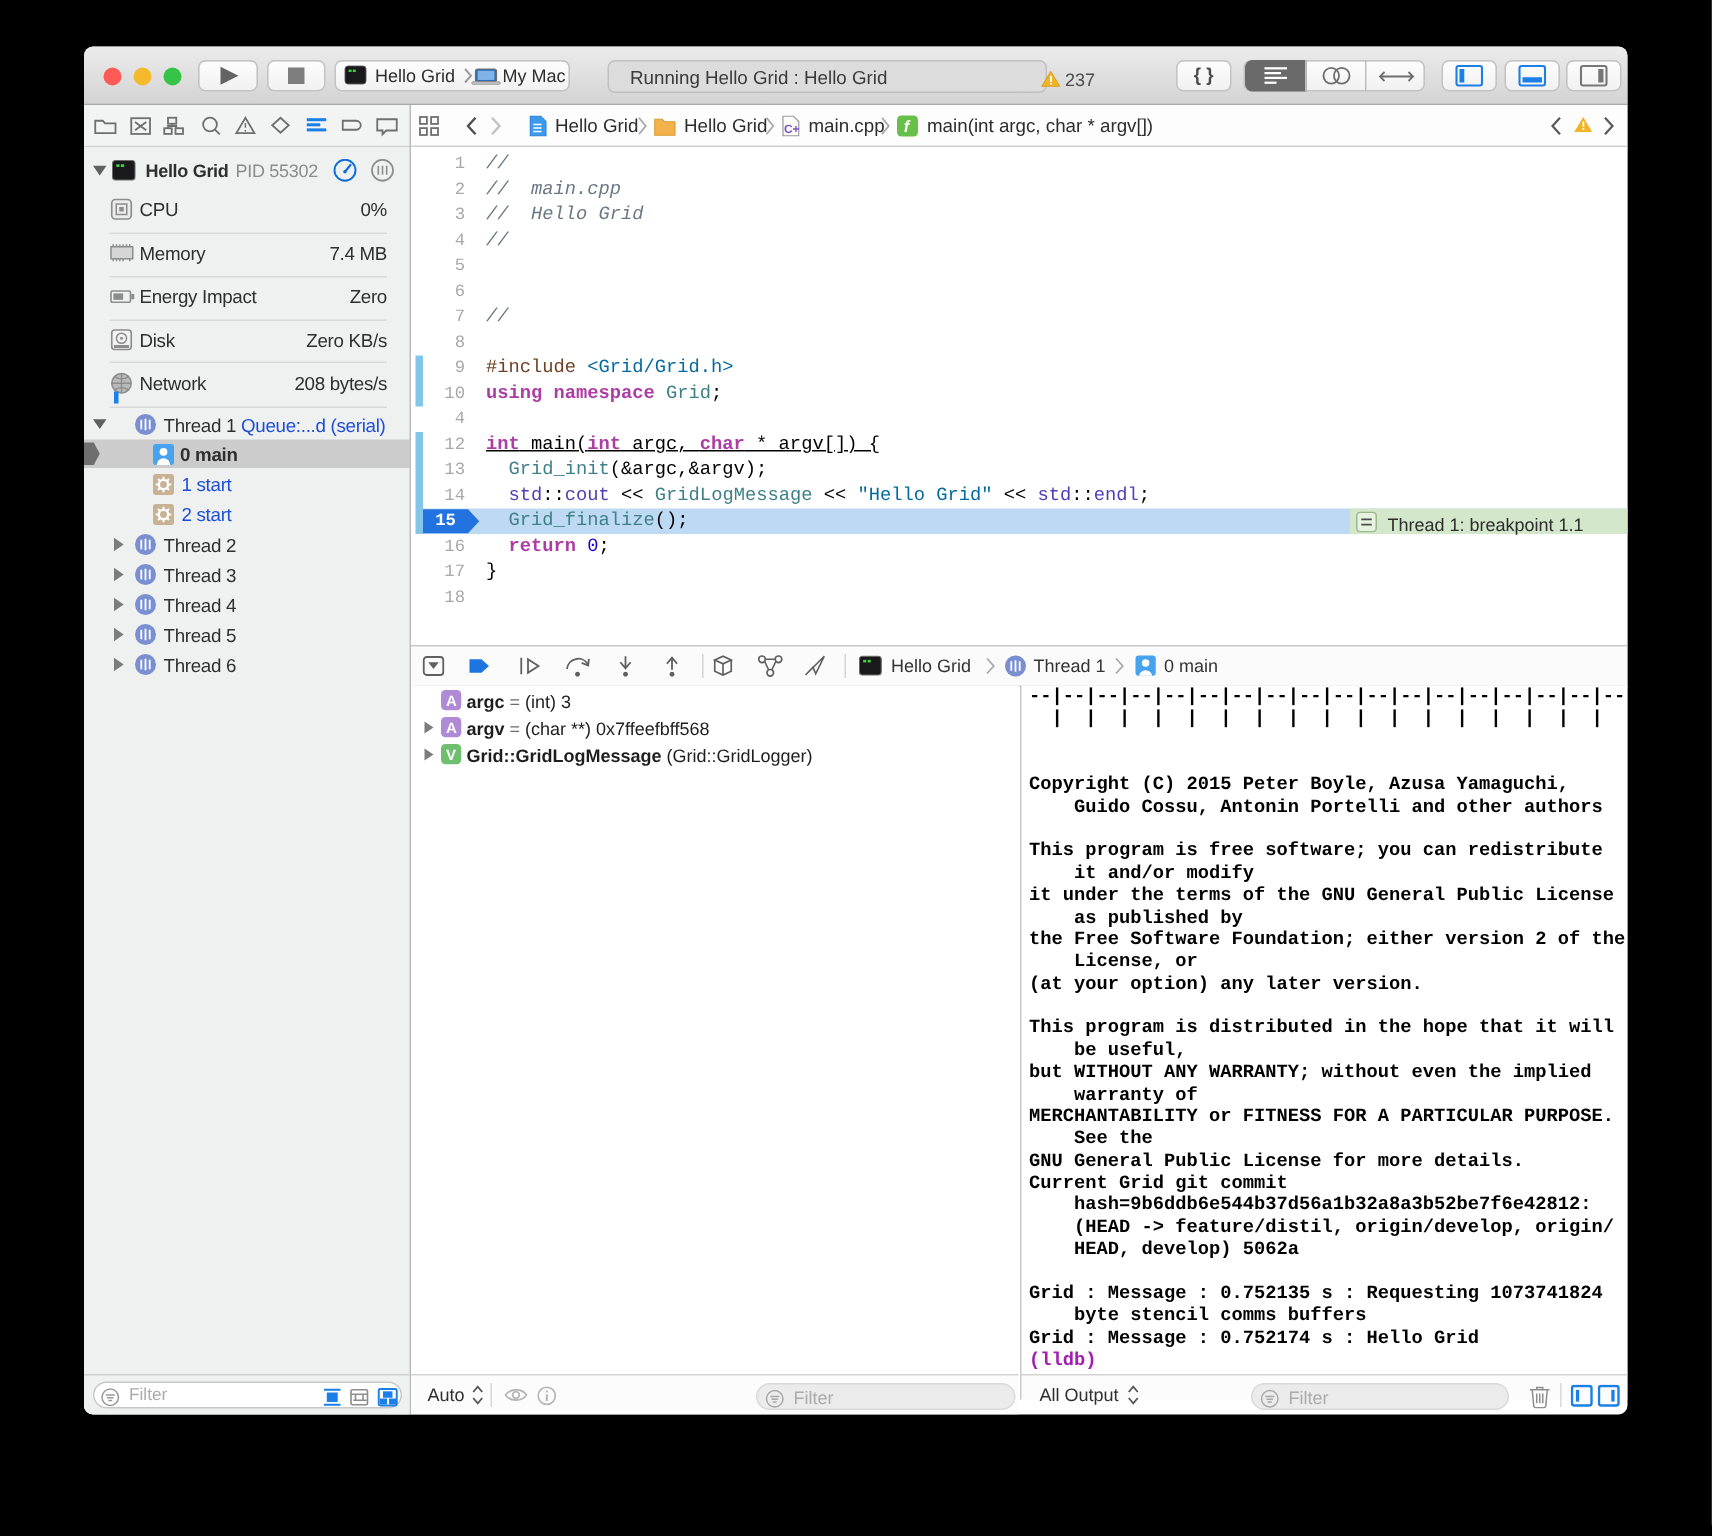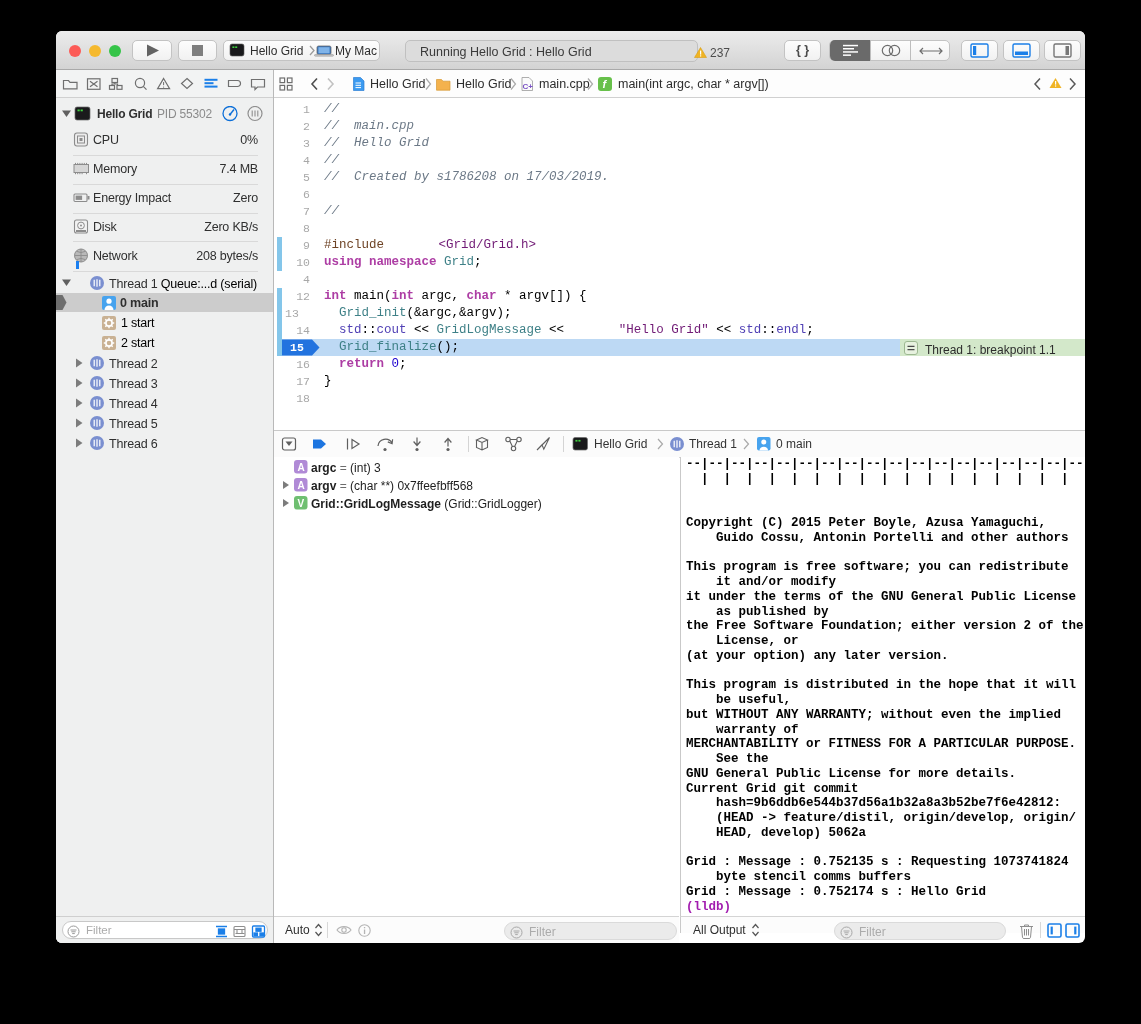--- a/index.html
+++ b/index.html
@@ -15,32 +15,32 @@
 .tbtn{position:absolute;top:9px;height:21px;background:linear-gradient(#fdfdfd,#f1f1f1);
   border:1px solid #c3c3c3;border-radius:5px;box-sizing:border-box;}
 
 #row2{position:absolute;left:0;top:39px;width:1029px;height:28px;background:#fdfdfd;
   border-bottom:1px solid #d0d0d0;box-sizing:border-box;}
 #row2nav{position:absolute;left:0;top:0;width:217px;height:27px;background:#f2f3f3;}
 
 #sidebar{position:absolute;left:0;top:67px;width:217px;height:845px;background:#eff0f0;}
 #sidediv{position:absolute;left:217px;top:39px;width:1px;height:873px;background:#b9b9b9;}
 .sdtext{font-size:12.5px;color:#2f2f2f;letter-spacing:-0.2px;}
-.sdgray{color:#000000;}
+.sdgray{color:#1d4ed8;}
 .sep{position:absolute;left:17px;width:185px;height:1px;background:#d9d9d9;}
 .rval{position:absolute;text-align:right;right:15px;font-size:12.5px;color:#2f2f2f;letter-spacing:-0.2px;}
 
 #editor{position:absolute;left:218px;top:67px;width:811px;height:332px;background:#fff;
   font-family:"Liberation Mono",monospace;font-size:12.5px;line-height:17px;}
 .ln{position:absolute;width:36px;text-align:right;color:#a8a8a8;font-size:11.5px;line-height:17px;left:0px;}
 .cl{position:absolute;left:50px;white-space:pre;color:#000;}
 .cmt{color:#6b7886;font-style:italic;}
 .kw{color:#ad3da4;font-weight:bold;}
 .pp{color:#6e4325;}
-.str{color:#701a75;margin-left:47px;}
+.str{color:#0369a1;}
 .typ{color:#3e8087;}
 .sys{color:#5040b5;}
 .num{color:#1c00cf;}
 
 #dbgbar{position:absolute;left:218px;top:399px;width:811px;height:28px;background:#fbfbfb;
   border-top:1px solid #c9c9c9;border-bottom:1px solid #d8d8d8;box-sizing:border-box;}
 
 #vars{position:absolute;left:218px;top:426px;width:405px;height:459px;background:#fff;}
 #console{position:absolute;left:624px;top:426px;width:405px;height:459px;background:#fff;
   border-left:1px solid #c9c9c9;box-sizing:border-box;}
@@ -355,35 +355,34 @@
     <div class="ln" style="top:37px;">3</div>
         <div class="ln" style="top:54px;">4</div>
     <div class="ln" style="top:71px;">5</div>
         <div class="ln" style="top:88px;">6</div>
     <div class="ln" style="top:105px;">7</div>
         <div class="ln" style="top:122px;">8</div>
     <div class="ln" style="top:139px;">9</div>
         <div class="ln" style="top:156px;">10</div>
     <div class="ln" style="top:173px;">4</div>
         <div class="ln" style="top:190px;">12</div>
-    <div class="ln" style="top:207px;text-align:center;">13</div>
+    <div class="ln" style="top:207px;">13</div>
         <div class="ln" style="top:224px;">14</div>
     <div class="ln" style="top:258px;">16</div>
         <div class="ln" style="top:275px;">17</div>
     <div class="ln" style="top:292px;">18</div>
 
     <div class="cl cmt" style="top:3px;">//</div>
     <div class="cl cmt" style="top:20px;">//  main.cpp</div>
     <div class="cl cmt" style="top:37px;">//  Hello Grid</div>
     <div class="cl cmt" style="top:54px;">//</div>
-    <div class="cl cmt" style="top:71px;">//  Created by s1786208 on 17/03/2019.</div>
     <div class="cl cmt" style="top:105px;">//</div>
     <div class="cl" style="top:139px;"><span class="pp">#include</span> <span class="str">&lt;Grid/Grid.h&gt;</span></div>
     <div class="cl" style="top:156px;"><span class="kw">using</span> <span class="kw">namespace</span> <span class="typ">Grid</span>;</div>
-    <div class="cl" style="top:190px;"><span class="kw">int</span> main(<span class="kw">int</span> argc, <span class="kw">char</span> * argv[]) {</div>
+    <div class="cl" style="top:190px;text-decoration:underline;"><span class="kw">int</span> main(<span class="kw">int</span> argc, <span class="kw">char</span> * argv[]) {</div>
     <div class="cl" style="top:207px;">  <span class="typ">Grid_init</span>(&amp;argc,&amp;argv);</div>
     <div class="cl" style="top:224px;">  <span class="sys">std</span>::<span class="sys">cout</span> &lt;&lt; <span class="typ">GridLogMessage</span> &lt;&lt; <span class="str">"Hello Grid"</span> &lt;&lt; <span class="sys">std</span>::<span class="sys">endl</span>;</div>
     <div class="cl" style="top:241px;">  <span class="typ">Grid_finalize</span>();</div>
     <div class="cl" style="top:258px;">  <span class="kw">return</span> <span class="num">0</span>;</div>
     <div class="cl" style="top:275px;">}</div>
   </div>
   <div id="dbgbar">
     <svg class="abs" style="left:0;top:0;" width="811" height="26" viewBox="0 0 811 26">
       <g fill="none" stroke="#5f5f5f" stroke-width="1.2">
         <rect x="8.5" y="7" width="13" height="12" rx="2"></rect>

